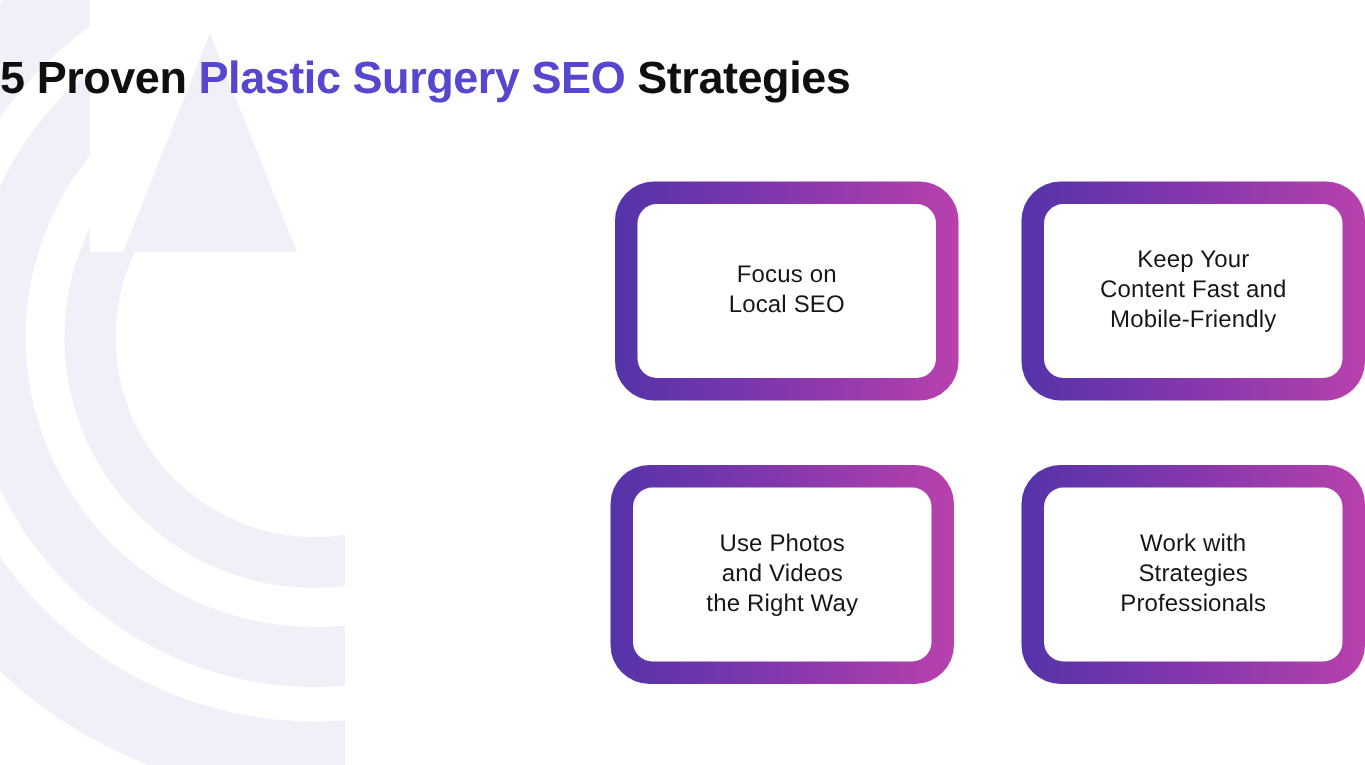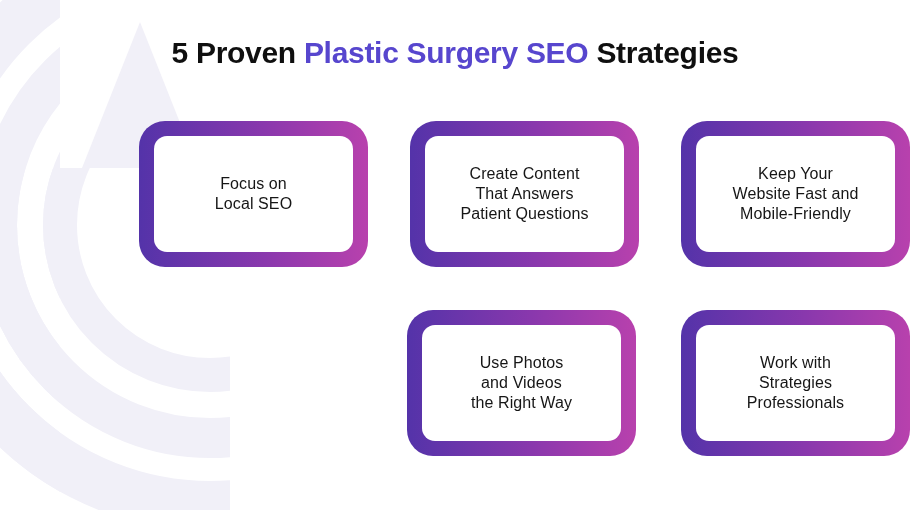--- a/index.html
+++ b/index.html
@@ -21,21 +21,20 @@
     top: 0;
     width: 330px;
     height: 510px;
     pointer-events: none;
   }
   .page-title {
     position: absolute;
     top: 36px;
     left: 0;
     width: 100%;
-    text-align: center;
     font-size: 30px;
     font-weight: 700;
     letter-spacing: -0.3px;
     color: #0f0f0f;
     margin: 0;
     z-index: 2;
   }
   .page-title .t-purple {
     color: #5746ce;
   }
@@ -108,29 +107,22 @@
 
   <div class="row row-1">
     <div class="card">
       <div class="card-inner">
         <div class="card-label">Focus on
 Local SEO</div>
       </div>
     </div>
     <div class="card">
       <div class="card-inner">
-        <div class="card-label">Create Content
-That Answers
-Patient Questions</div>
-      </div>
-    </div>
-    <div class="card">
-      <div class="card-inner">
         <div class="card-label">Keep Your
-Website Fast and
+Content Fast and
 Mobile-Friendly</div>
       </div>
     </div>
   </div>
 
   <div class="row row-2">
     <div class="card">
       <div class="card-inner">
         <div class="card-label">Use Photos
 and Videos

